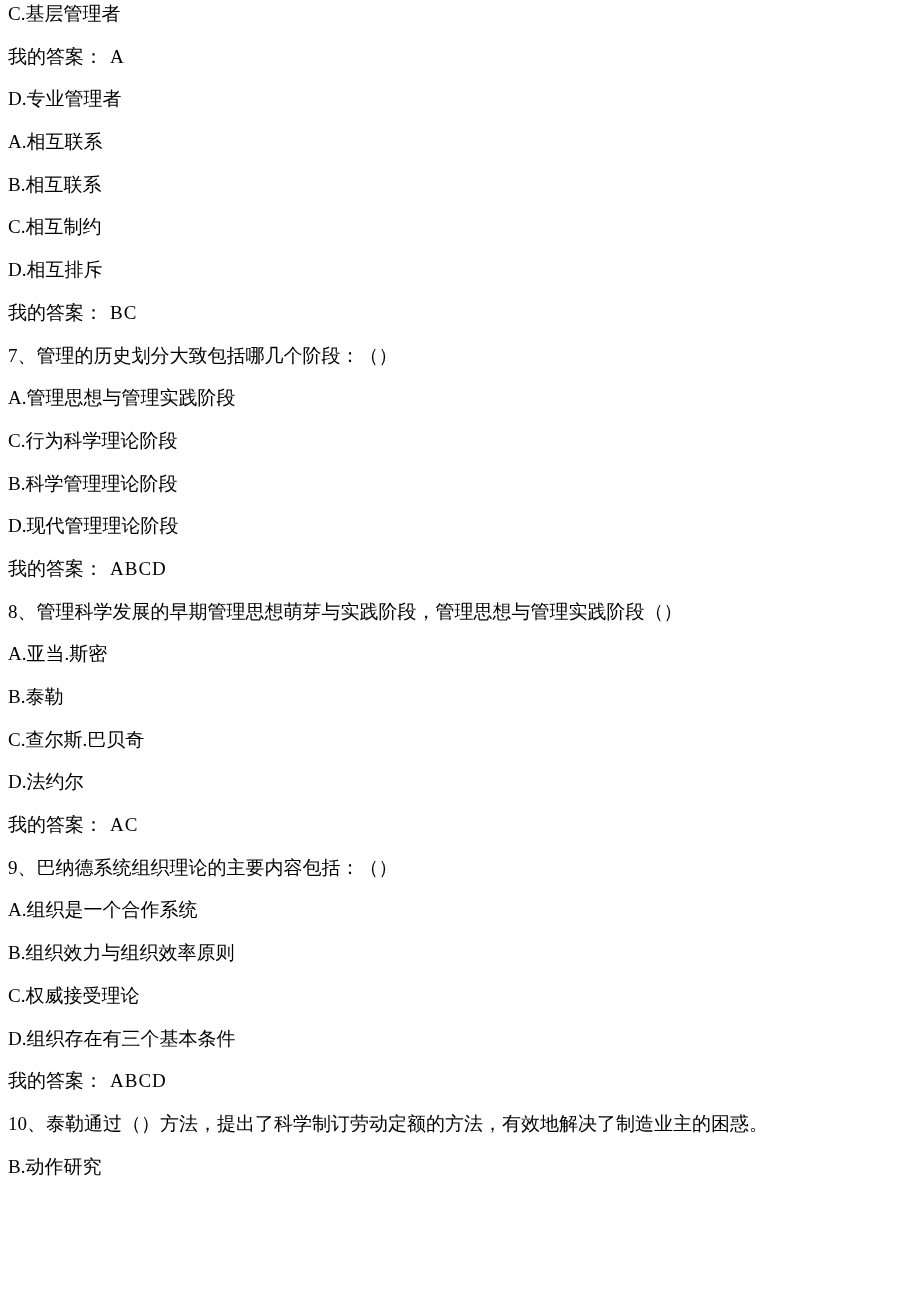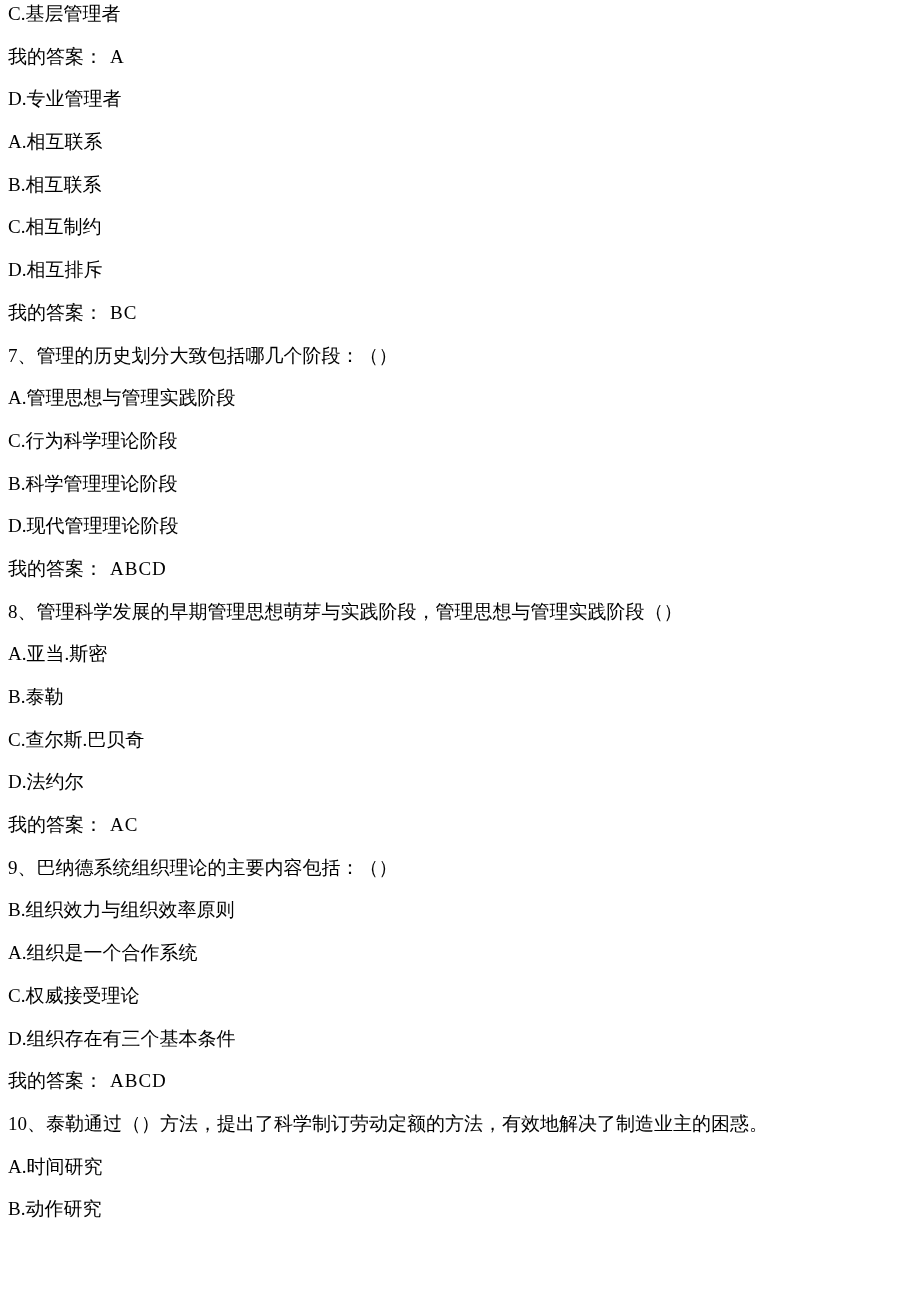--- a/index.html
+++ b/index.html
@@ -48,21 +48,20 @@
     <div class="line">B.科学管理理论阶段</div>
     <div class="line">D.现代管理理论阶段</div>
     <div class="line"><span>我的答案：</span><span class="answer-value">ABCD</span></div>
     <div class="line"><span>8、</span><span>管理科学发展的早期管理思想萌芽与实践阶段，管理思想与管理实践阶段（）</span></div>
     <div class="line">A.亚当.斯密</div>
     <div class="line">B.泰勒</div>
     <div class="line">C.查尔斯.巴贝奇</div>
     <div class="line">D.法约尔</div>
     <div class="line"><span>我的答案：</span><span class="answer-value">AC</span></div>
     <div class="line"><span>9、</span><span>巴纳德系统组织理论的主要内容包括：（）</span></div>
+    <div class="line">A.组织是一个合作系统</div>
     <div class="line">B.组织效力与组织效率原则</div>
-    <div class="line">A.组织是一个合作系统</div>
     <div class="line">C.权威接受理论</div>
     <div class="line">D.组织存在有三个基本条件</div>
     <div class="line"><span>我的答案：</span><span class="answer-value">ABCD</span></div>
     <div class="line"><span>10、</span><span>泰勒通过（）方法，提出了科学制订劳动定额的方法，有效地解决了制造业主的困惑。</span></div>
-    <div class="line">A.时间研究</div>
     <div class="line">B.动作研究</div>
   </main>
 
 </body></html>

